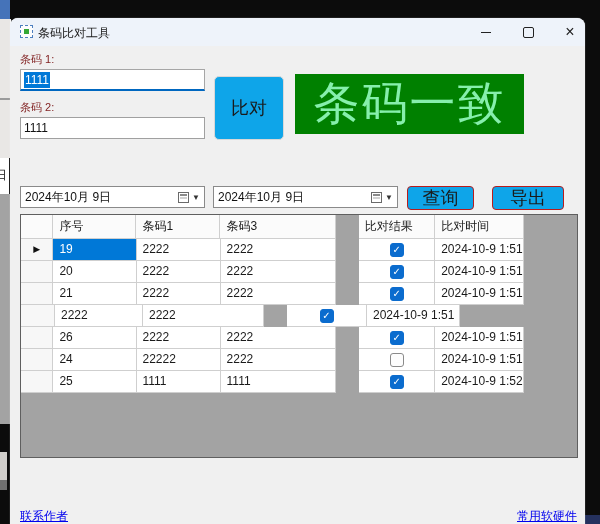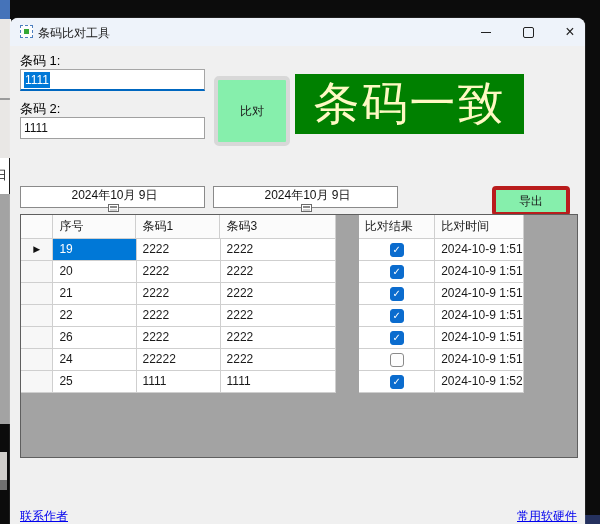--- a/index.html
+++ b/index.html
@@ -30,38 +30,38 @@
   .title-text{position:absolute;left:28px;top:7px;font-size:12px;color:#1a1a1a;}
   .winbtn{position:absolute;top:0;width:42px;height:28px;display:flex;align-items:center;justify-content:center;}
   .btn-min{left:455px;}
   .btn-max{left:497px;}
   .btn-close{left:539px;}
   .glyph-min{width:10px;height:1px;background:#222;}
   .glyph-max{width:9px;height:9px;border:1px solid #222;border-radius:2px;}
   .glyph-close{font-size:16px;color:#222;line-height:16px;}
 
   
-  .lbl{position:absolute;font-size:13px;color:#000000;text-align:center;}
+  .lbl{position:absolute;font-size:11px;color:#7f1d1d;text-align:center;}
   .lbl1{left:10px;top:34px;}
   .lbl2{left:10px;top:82px;}
   .tbox{position:absolute;left:10px;width:185px;height:22px;background:#fff;
         box-sizing:border-box;font-size:12px;line-height:19px;padding:1px 3px;color:#111;}
   .tbox1{top:51px;border:1px solid #a6a6a6;border-bottom:2px solid var(--accent,#0067c0);}
   .tbox1 .seltext{background:var(--selection_blue,#0078d7);color:#fff;padding:1px 1px;}
   .tbox2{top:99px;border:1px solid #a0a0a0;}
-  .btn{position:absolute;background:#86efac;border:4px solid #b91c1c;border-radius:4px;
-       font-size:12px;color:#1a1a1a;display:flex;align-items:center;justify-content:center;cursor:default;}
+  .btn{position:absolute;background:#0ea5e9;border:1px solid #b91c1c;border-radius:4px;
+       font-size:18px;color:#1a1a1a;display:flex;align-items:center;justify-content:center;cursor:default;}
   .btn-compare{left:204px;top:58px;width:68px;height:62px;border-radius:5px;border-color:#d8d8d8;}
   .banner{position:absolute;left:285px;top:56px;width:229px;height:60px;
-          background:var(--banner_green,#008000);color:#fef9c3;display:flex;align-items:center;
+          background:var(--banner_green,#008000);color:#86efac;display:flex;align-items:center;
           justify-content:center;font-size:46px;letter-spacing:2px;white-space:nowrap;text-align:right;}
 
   
   .dtp{position:absolute;top:168px;width:185px;height:22px;background:#fff;border:1px solid #8a8a8a;
-       box-sizing:border-box;font-size:12px;color:#111;display:flex;align-items:center;padding-left:4px;flex-direction:column;}
+       box-sizing:border-box;font-size:12px;color:#111;display:flex;align-items:center;padding-left:4px;}
   .dtp1{left:10px;} .dtp2{left:203px;}
   .dtp .spacer{flex:1;}
   .cal{width:11px;height:11px;border:1px solid #6a6a6a;background:#fff;margin-right:3px;box-sizing:border-box;}
   .cal::before{content:"";display:block;height:2px;background:#8a8a8a;margin:1px 1px 0 1px;}
   .cal::after{content:"";display:block;height:2px;background:#d2d2d2;margin:1px 1px 0 1px;}
   .ddarrow{font-size:8px;color:#333;margin-right:4px;}
   .btn-query{left:397px;top:168px;width:65px;height:22px;}
   .btn-export{left:482px;top:168px;width:70px;height:22px;}
 
   
@@ -138,20 +138,21 @@
       <span class="spacer"></span>
       <span class="cal"></span>
       <span class="ddarrow">▼</span>
     </div>
     <div class="dtp dtp2">
       <span>2024年10月 9日</span>
       <span class="spacer"></span>
       <span class="cal"></span>
       <span class="ddarrow">▼</span>
     </div>
+    <div class="btn btn-query">查询</div>
     <div class="btn btn-export">导出</div>
 
     <div class="grid-wrap">
       <div class="grid">
         <div class="thead">
           <div class="cell c-rowhead"></div>
           <div class="cell c-seq">序号</div>
           <div class="cell c-code1">条码1</div>
           <div class="cell c-code3">条码3</div>
           <div class="cell c-result" style="justify-content:flex-start;padding-left:6px;">比对结果</div>
@@ -183,21 +184,20 @@
     <div class="cell c-seq">21</div>
     <div class="cell c-code1">2222</div>
     <div class="cell c-code3">2222</div>
     <div class="cell c-result">
       <span class="checkbox checked">✓</span>
     </div>
     <div class="cell c-time">2024-10-9 1:51</div>
   </div>
             <div class="trow">
     <div class="cell c-rowhead"></div>
-    <div class="cell c-seq">22</div>
     <div class="cell c-code1">2222</div>
     <div class="cell c-code3">2222</div>
     <div class="cell c-result">
       <span class="checkbox checked">✓</span>
     </div>
     <div class="cell c-time">2024-10-9 1:51</div>
   </div>
             <div class="trow">
     <div class="cell c-rowhead"></div>
     <div class="cell c-seq">26</div>

